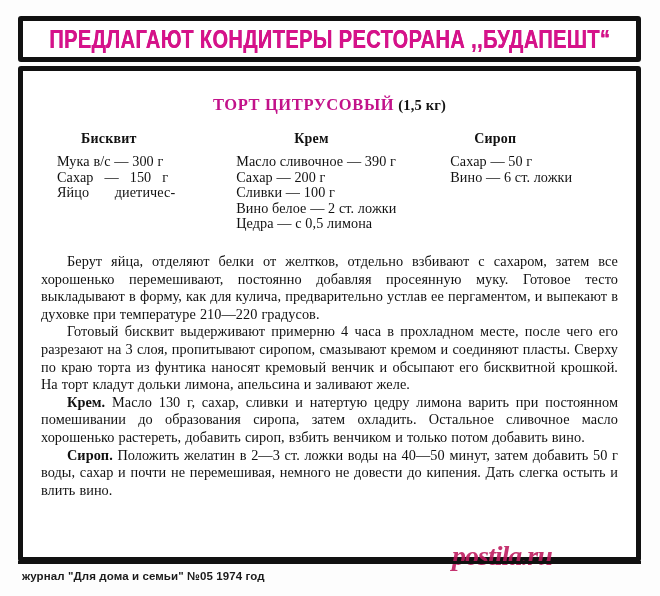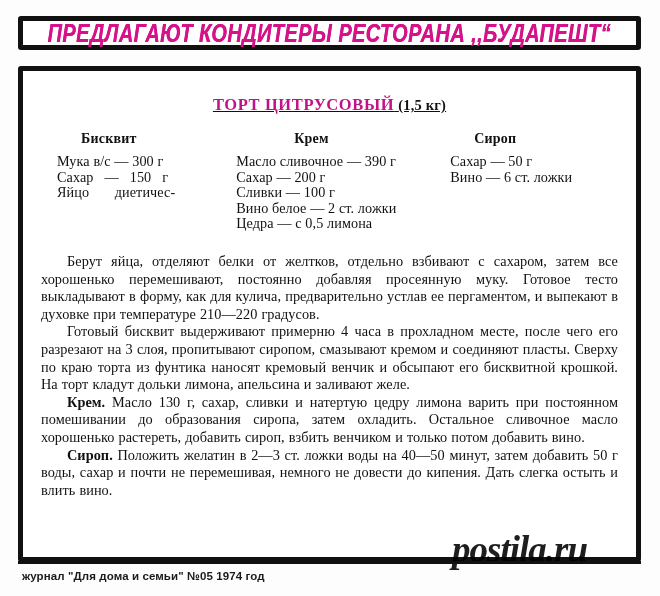--- a/index.html
+++ b/index.html
@@ -8,26 +8,26 @@
     background:#fdfdfd;
     font-family:"Liberation Serif", serif;
     color:#111;
     overflow:hidden;
     position:relative;
   }
   .page{position:relative;width:660px;height:596px;}
 
   
   .title-box{
-    position:absolute;left:18px;top:16px;width:623px;height:34px;
+    position:absolute;left:18px;top:16px;width:623px;height:46px;
     border:5px solid #111;
     border-radius:3px;
     background:#fff;
     box-sizing:border-box;
-    display:flex;align-items:center;justify-content:center;font-style:italic;
+    display:flex;align-items:center;justify-content:center;
   }
   .title-text{
     font-family:"Liberation Sans", sans-serif;
     font-weight:bold;
     font-size:25px;
     letter-spacing:0.5px;
     color:#d6128a;
     transform:scaleX(0.80);
     transform-origin:center center;
     white-space:nowrap;
@@ -41,21 +41,20 @@
     border-radius:3px;
     background:#fff;
     box-sizing:border-box;
     padding:10px 16px 6px 16px;
   }
 
   .recipe-title{
     text-align:center;
     margin:14px 0 16px 0;
     white-space:nowrap;
-    text-decoration:underline;
   }
   .recipe-title .main{
     color:#c2128a;
     font-family:"Liberation Serif", serif;
     font-weight:bold;
     font-size:16.5px;
     letter-spacing:0.6px;
   }
   .recipe-title .weight{
     color:#141414;
@@ -121,26 +120,26 @@
   .footer-text{
     position:absolute;left:22px;top:570px;
     font-family:"Liberation Sans", sans-serif;
     font-weight:bold;
     font-size:11.5px;
     color:#1a1a1a;
     letter-spacing:0.1px;
     white-space:nowrap;
   }
   .watermark{
-    position:absolute;left:452px;top:528px;
+    position:absolute;left:452px;top:540px;
     font-family:"Liberation Serif", serif;
     font-style:italic;
     font-weight:bold;
-    font-size:37px;
-    color:#000000;
+    font-size:28px;
+    color:#be185d;
     opacity:0.88;
     letter-spacing:-1px;
     white-space:nowrap;
     pointer-events:none;
   }
 </style>
 </head>
 <body>
 
 <div class="page">

